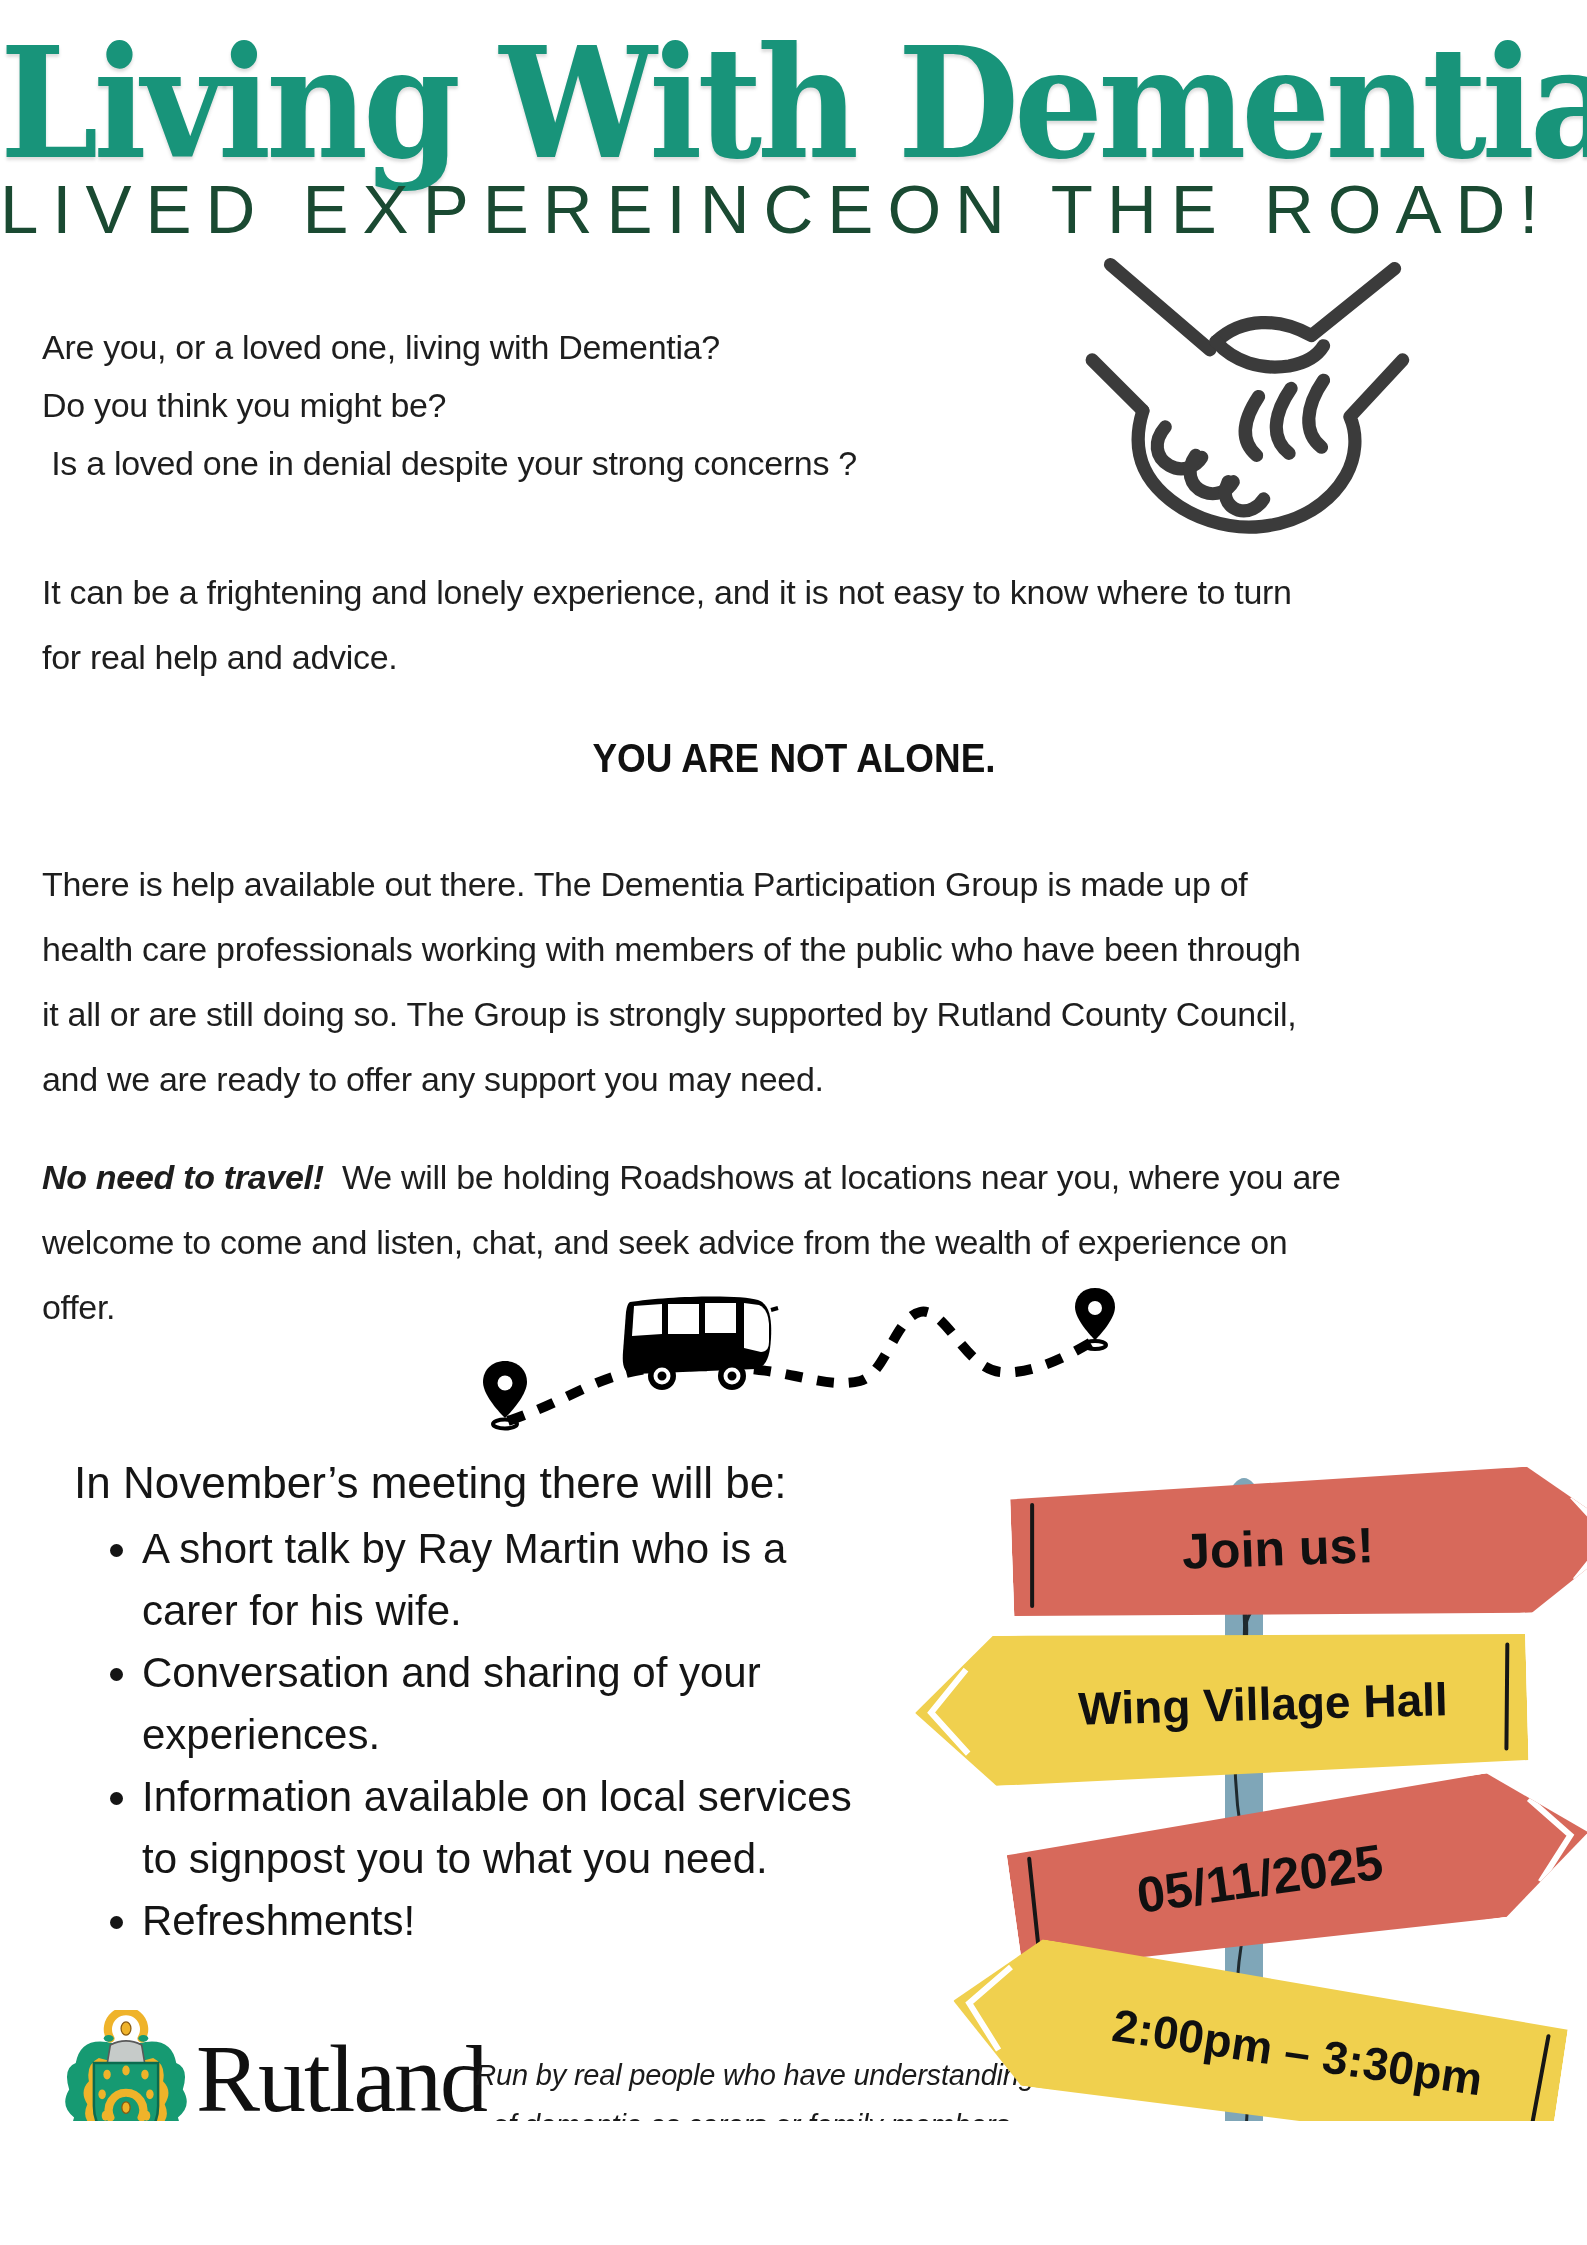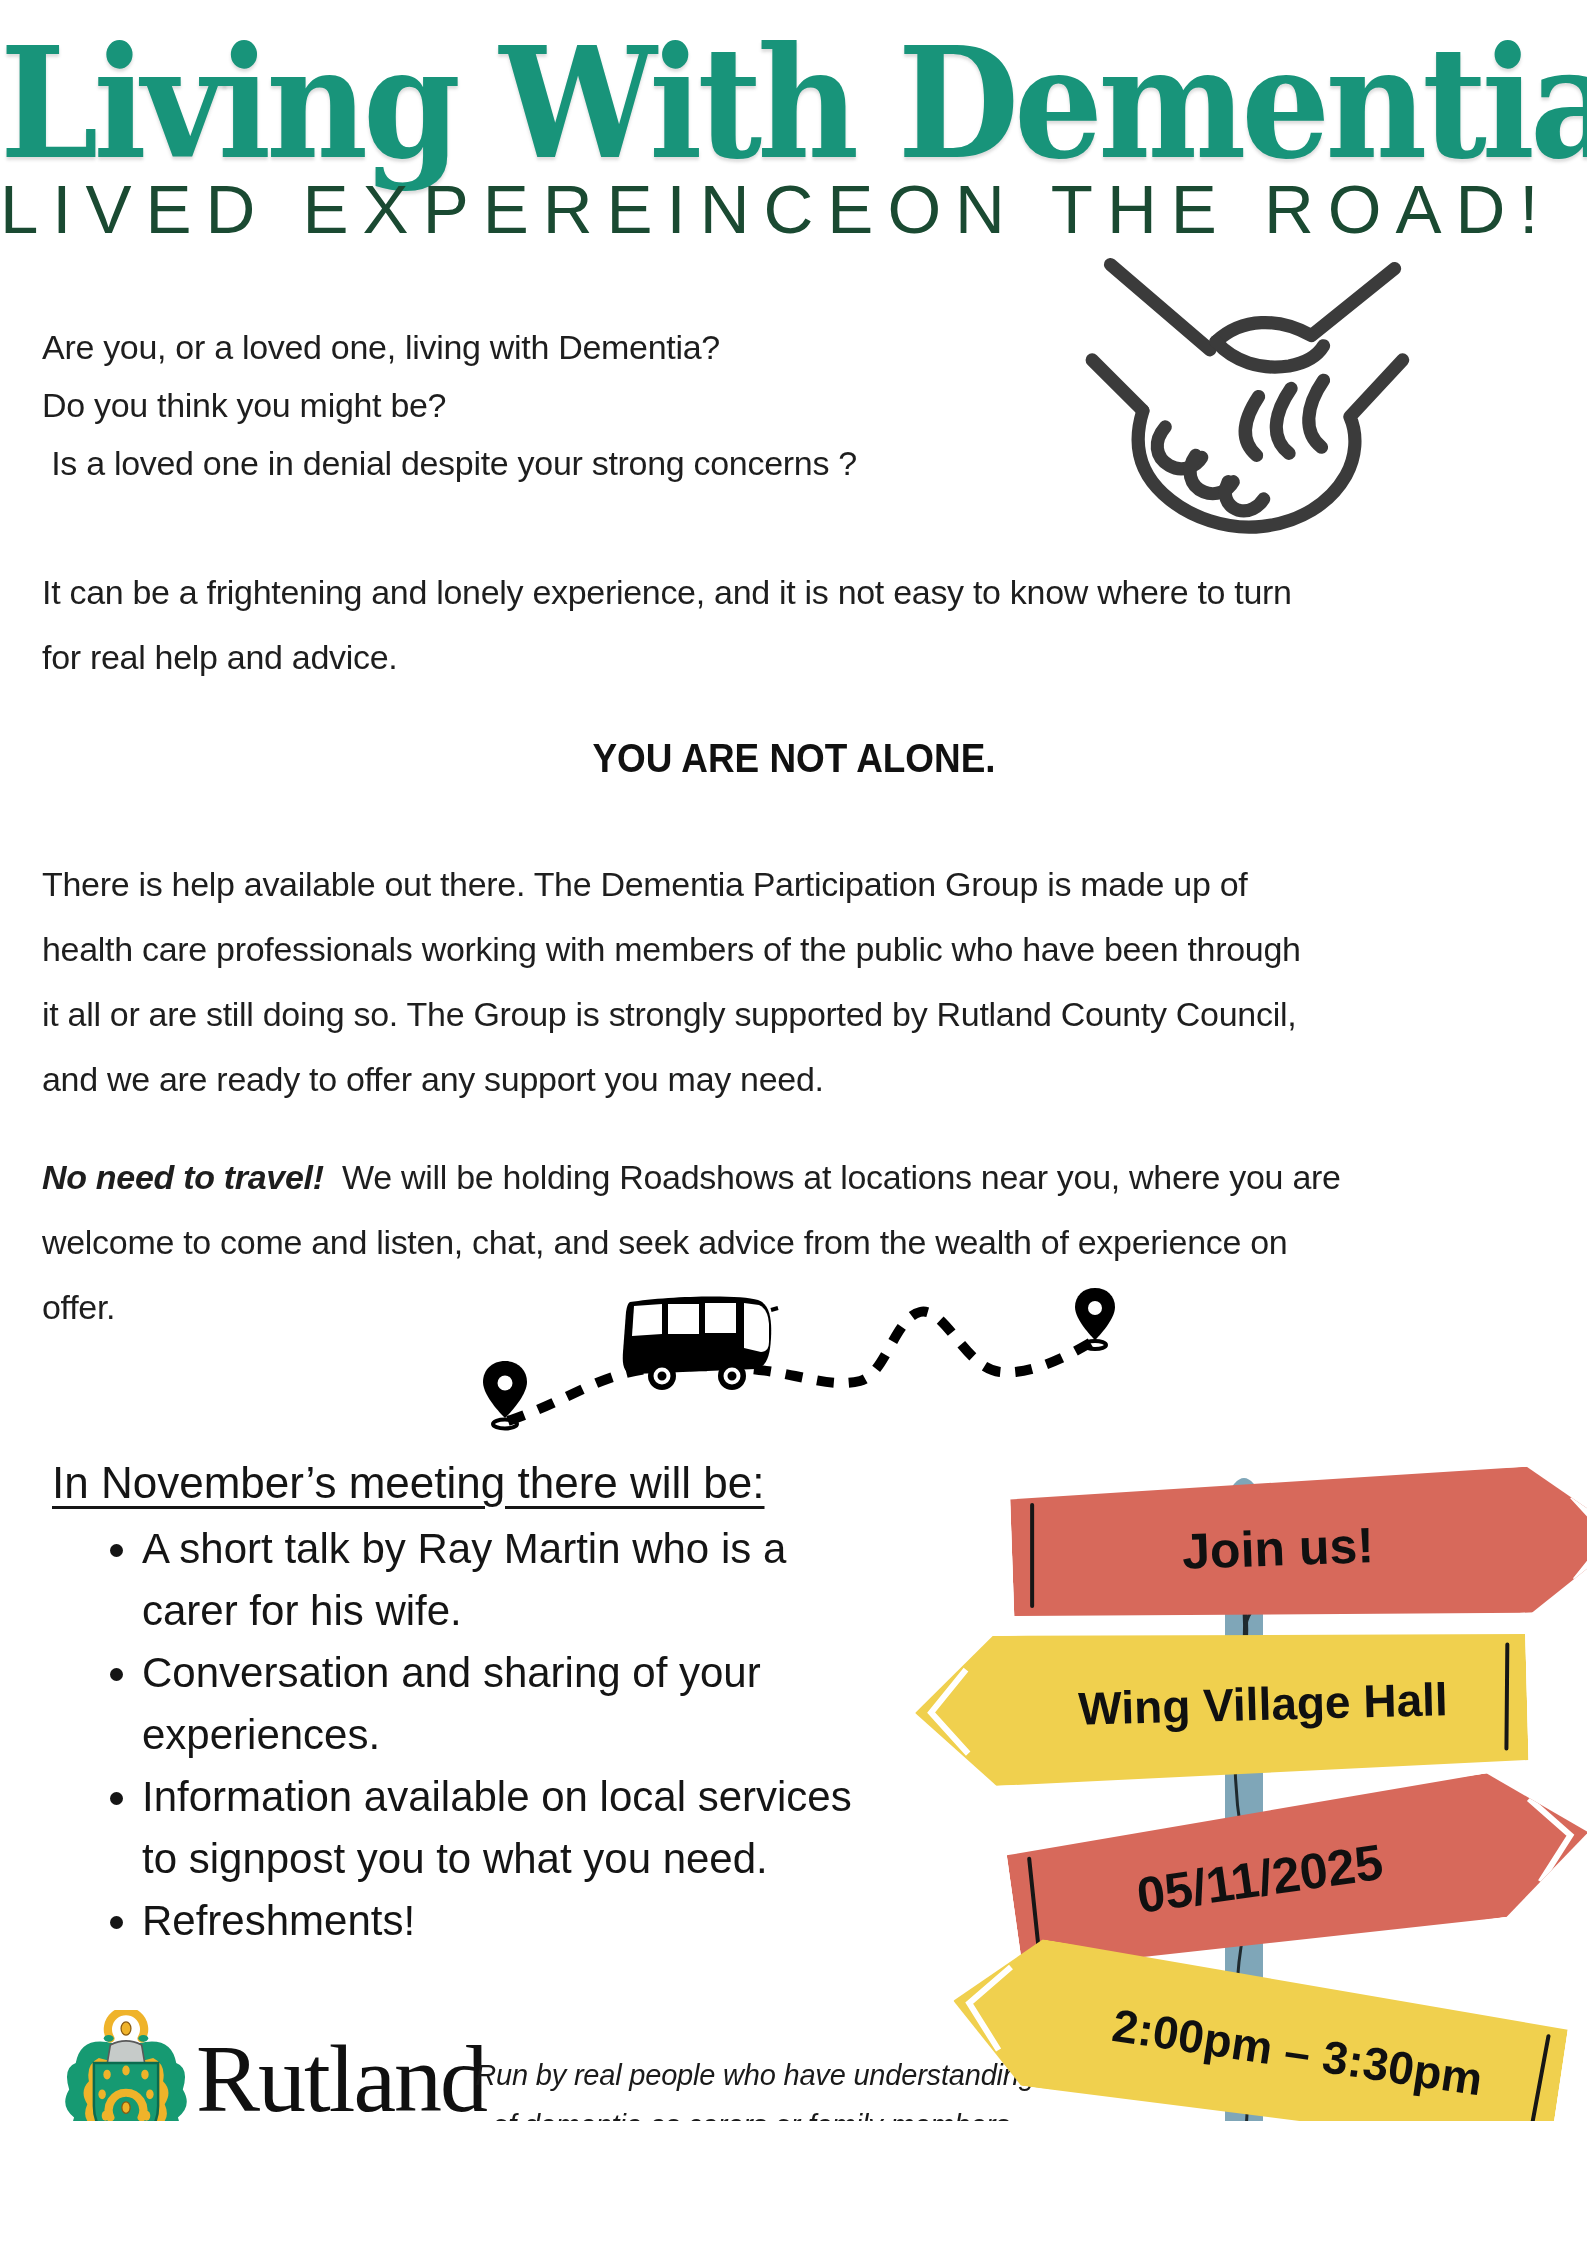--- a/index.html
+++ b/index.html
@@ -26,22 +26,22 @@
   #help{top:852px;}         #help .line{line-height:65px;}
   #travel{top:1145px;}      #travel .line{line-height:65px;}
   .lead{font-weight:700;font-style:italic;}
   .center-bold{
     position:absolute;top:735px;left:0;width:100%;text-align:center;
     font-weight:700;font-size:41px;color:#111;
   }
   .center-bold .squeeze{display:inline-block;transform:scaleX(0.9);}
   
   .meeting-heading{
-    position:absolute;top:1458px;left:52px;font-size:44px;color:#151515;
-    text-decoration:underline;text-underline-offset:8px;text-decoration-thickness:3px;
+    position:absolute;top:1458px;left:74px;font-size:44px;color:#151515;
+    text-underline-offset:8px;text-decoration-thickness:3px;
   }
   .meeting-list{
     position:absolute;top:1518px;left:98px;margin:0;padding-left:44px;
     font-size:42px;line-height:62px;color:#151515;width:820px;
   }
   .meeting-list li{margin:0;padding:0;}
   
   .post-svg{position:absolute;left:1221px;top:1452px;z-index:1;}
   .sign{
     position:absolute;z-index:2;display:flex;align-items:center;justify-content:center;

